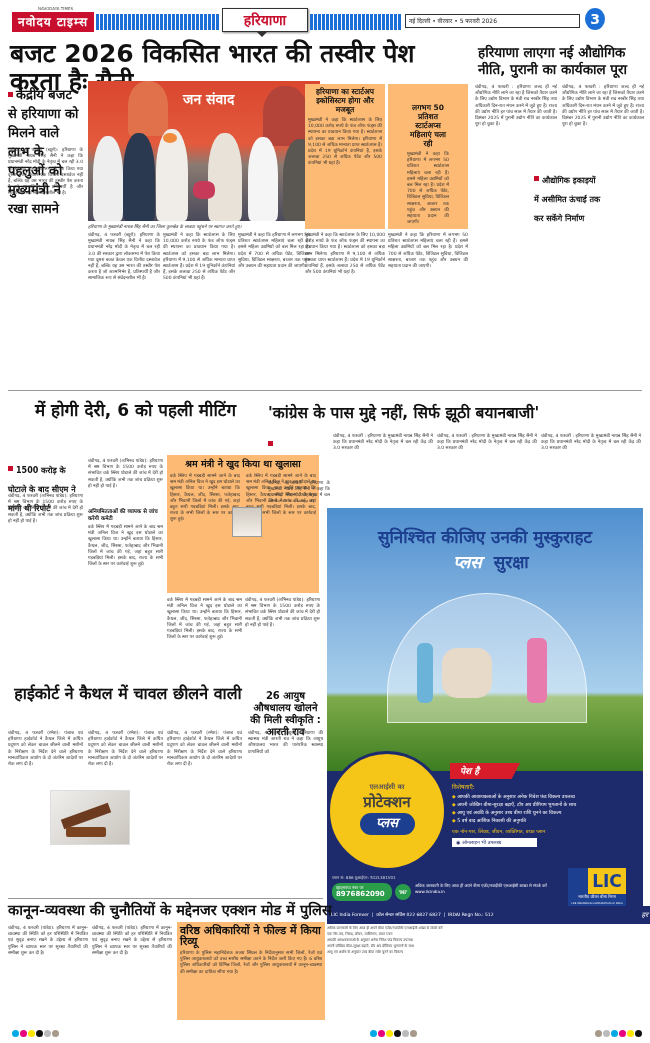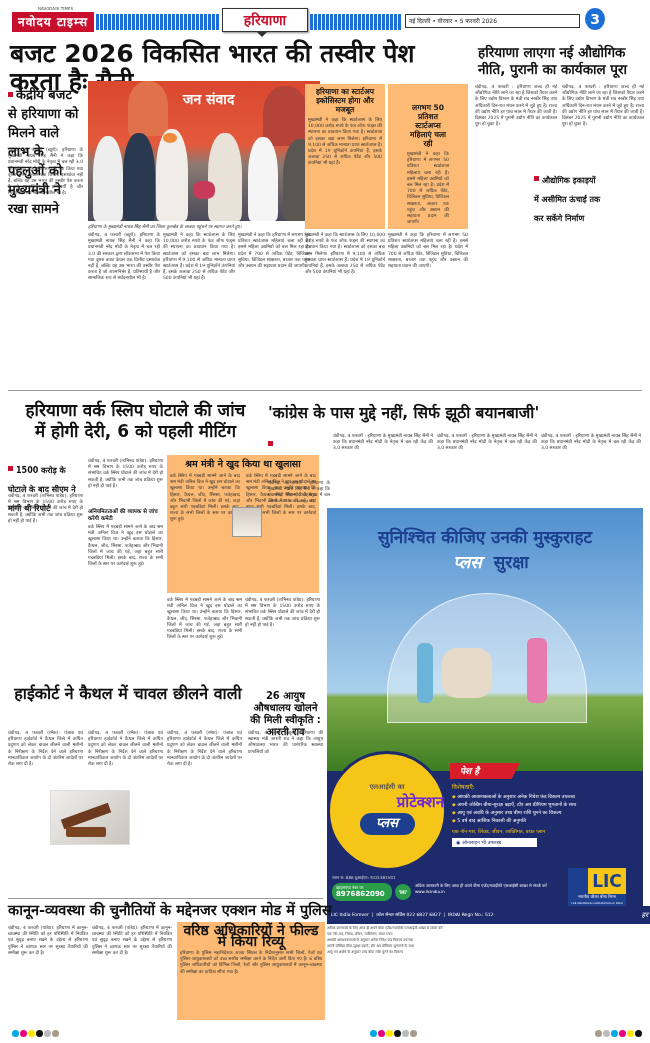--- a/index.html
+++ b/index.html
@@ -98,21 +98,20 @@
 <div class="abs txt" style="left:562px;top:84px;width:82px;height:300px">
     <p>चंडीगढ़, 4 फरवरी : हरियाणा जल्द ही नई औद्योगिक नीति लाने जा रहा है जिसको तैयार करने के लिए उद्योग विभाग के मंत्री राव नरबीर सिंह तथा अधिकारी दिन-रात मंथन करने में जुटे हुए हैं। राज्य की उद्योग नीति हर पांच साल में तैयार की जाती है। दिसंबर 2025 में पुरानी उद्योग नीति का कार्यकाल पूरा हो चुका है।</p>
   </div>
 <div class="abs" style="left:532px;top:166px;width:72px;background:#fff;padding:2px">
   <span class="red-sq"></span><span class="sub" style="font-size:8px;line-height:10px">औद्योगिक इकाइयों में असीमित ऊंचाई तक कर सकेंगे निर्माण</span>
 </div>
 
 <div class="abs rule" style="left:8px;top:390px;width:634px"></div>
 
 <div class="abs h1" style="left:8px;top:400px;width:255px;font-size:17px;text-align:center;line-height:21px">
-  <div>हरियाणा वर्क स्लिप घोटाले की जांच</div>
   <div>में होगी देरी, 6 को पहली मीटिंग</div>
 </div>
 <div class="abs" style="left:8px;top:458px;width:75px">
   <span class="red-sq"></span><span class="sub" style="font-size:8px;line-height:10px">1500 करोड़ के घोटाले के बाद सीएम ने मांगी थी रिपोर्ट</span>
 </div>
 <div class="abs txt" style="left:8px;top:493px;width:75px;height:185px">
     <p>चंडीगढ़, 4 फरवरी (अभिनव पांडेय): हरियाणा में श्रम विभाग के 1500 करोड़ रुपए के संभावित वर्क स्लिप घोटाले की जांच में देरी हो सकती है, क्योंकि अभी तक जांच प्रक्रिया शुरू हो नहीं हो पाई है।</p>
   </div>
 <div class="abs txt" style="left:88px;top:458px;width:75px;height:50px">
     <p>चंडीगढ़, 4 फरवरी (अभिनव पांडेय): हरियाणा में श्रम विभाग के 1500 करोड़ रुपए के संभावित वर्क स्लिप घोटाले की जांच में देरी हो सकती है, क्योंकि अभी तक जांच प्रक्रिया शुरू हो नहीं हो पाई है।</p>
@@ -160,21 +159,21 @@
   </div>
   <div class="abs" style="left:60px;top:85px;width:200px;height:130px;border-radius:100px 100px 0 0;background:rgba(255,255,255,0.35);border:1px solid rgba(255,255,255,0.7)"></div>
   <div class="abs" style="left:90px;top:135px;width:16px;height:60px;background:#6bb3d8;border-radius:6px"></div>
   <div class="abs" style="left:115px;top:140px;width:50px;height:50px;background:#e8dac8;border-radius:30%"></div>
   <div class="abs" style="left:200px;top:130px;width:20px;height:65px;background:#e77bae;border-radius:6px"></div>
 </div>
 
 <div class="abs navyblock" style="left:327px;top:771px;width:316px;height:135px">
   <div class="abs" style="left:0;top:-20px;width:120px;height:120px;border-radius:50%;background:#f5c518;border:3px solid #1d2a6b">
     <div style="margin-top:28px;text-align:center;font-size:7px;color:#1d2a6b">एलआईसी का</div>
-    <div style="text-align:right;font-size:15px;font-weight:bold;color:#6d28d9">प्रोटेक्शन</div>
+    <div style="text-align:center;font-size:15px;font-weight:bold;color:#404040">प्रोटेक्शन</div>
     <div style="margin:2px auto 0;width:55px;height:22px;background:#1d3f8f;border-radius:11px;color:#fff;text-align:center;font-size:13px;font-style:italic;font-weight:bold">प्लस</div>
   </div>
   <div class="abs" style="left:123px;top:-8px;width:70px;height:16px;background:#d91c2a;color:#fff;font-size:9px;font-weight:bold;font-style:italic;line-height:16px;padding-left:10px;clip-path:polygon(0 0,100% 0,88% 100%,0 100%)">पेश है</div>
   <div class="abs" style="left:125px;top:12px;font-size:6px;color:#f5c518">विशेषताएँ:</div>
   <div class="abs" style="left:125px;top:22px;width:190px;font-size:4.8px;line-height:8px">
     <div><span style="color:#f5c518">◆ </span><span>आपकी आवश्यकताओं के अनुसार अनेक निवेश फंड विकल्प उपलब्ध</span></div>
     <div><span style="color:#f5c518">◆ </span><span>अपनी जोखिम बीमा-सुरक्षा बढ़ाएँ, टॉप अप प्रीमियम भुगतानों के साथ</span></div>
     <div><span style="color:#f5c518">◆ </span><span>आयु एवं अवधि के अनुसार उच्च बीमा राशि चुनने का विकल्प</span></div>
     <div><span style="color:#f5c518">◆ </span><span>5 वर्ष बाद आंशिक निकासी की अनुमति</span></div>
   </div>
@@ -235,21 +234,21 @@
 <div class="abs rule" style="left:8px;top:898px;width:315px"></div>
 
 <div class="abs h1" style="left:8px;top:903px;width:420px;font-size:14.5px">कानून-व्यवस्था की चुनौतियों के मद्देनजर एक्शन मोड में पुलिस</div>
 <div class="abs txt" style="left:8px;top:925px;width:80px;height:95px">
     <p>चंडीगढ़, 4 फरवरी (पांडेय): हरियाणा में कानून-व्यवस्था की स्थिति को हर परिस्थिति में नियंत्रित एवं सुदृढ़ बनाए रखने के उद्देश्य से हरियाणा पुलिस ने व्यापक स्तर पर सुरक्षा तैयारियों की समीक्षा शुरू कर दी है।</p>
   </div>
 <div class="abs txt" style="left:92px;top:925px;width:80px;height:95px">
     <p>चंडीगढ़, 4 फरवरी (पांडेय): हरियाणा में कानून-व्यवस्था की स्थिति को हर परिस्थिति में नियंत्रित एवं सुदृढ़ बनाए रखने के उद्देश्य से हरियाणा पुलिस ने व्यापक स्तर पर सुरक्षा तैयारियों की समीक्षा शुरू कर दी है।</p>
   </div>
 <div class="abs box-yellow" style="left:177px;top:922px;width:148px;height:98px;padding:3px">
-  <div class="sub" style="font-size:14px;text-align:center">वरिष्ठ अधिकारियों ने फील्ड में किया रिव्यू</div>
+  <div class="sub" style="font-size:11px;text-align:left">वरिष्ठ अधिकारियों ने फील्ड में किया रिव्यू</div>
   <div class="txt" style="margin-top:3px;height:78px">हरियाणा के पुलिस महानिदेशक अजय सिंघल के निर्देशानुसार सभी जिलों, रेंजों एवं पुलिस आयुक्तालयों को उच्च स्तरीय समीक्षा करने के निर्देश जारी किए गए हैं। 6 वरिष्ठ पुलिस अधिकारियों को विभिन्न जिलों, रेंजों और पुलिस आयुक्तालयों में कानून-व्यवस्था की समीक्षा का दायित्व सौंपा गया है।</div>
 </div>
 
 <div class="abs cmyk" style="left:12px;top:1022px">
   <span style="background:#00a9e6"></span><span style="background:#e6007e"></span><span style="background:#ffe600"></span><span style="background:#111"></span><span style="background:#bbb"></span><span style="background:#a89a8a"></span>
 </div>
 <div class="abs cmyk" style="left:370px;top:1022px">
   <span style="background:#00a9e6"></span><span style="background:#e6007e"></span><span style="background:#ffe600"></span><span style="background:#111"></span><span style="background:#bbb"></span><span style="background:#a89a8a"></span>
 </div>
 <div class="abs cmyk" style="left:595px;top:1022px">

